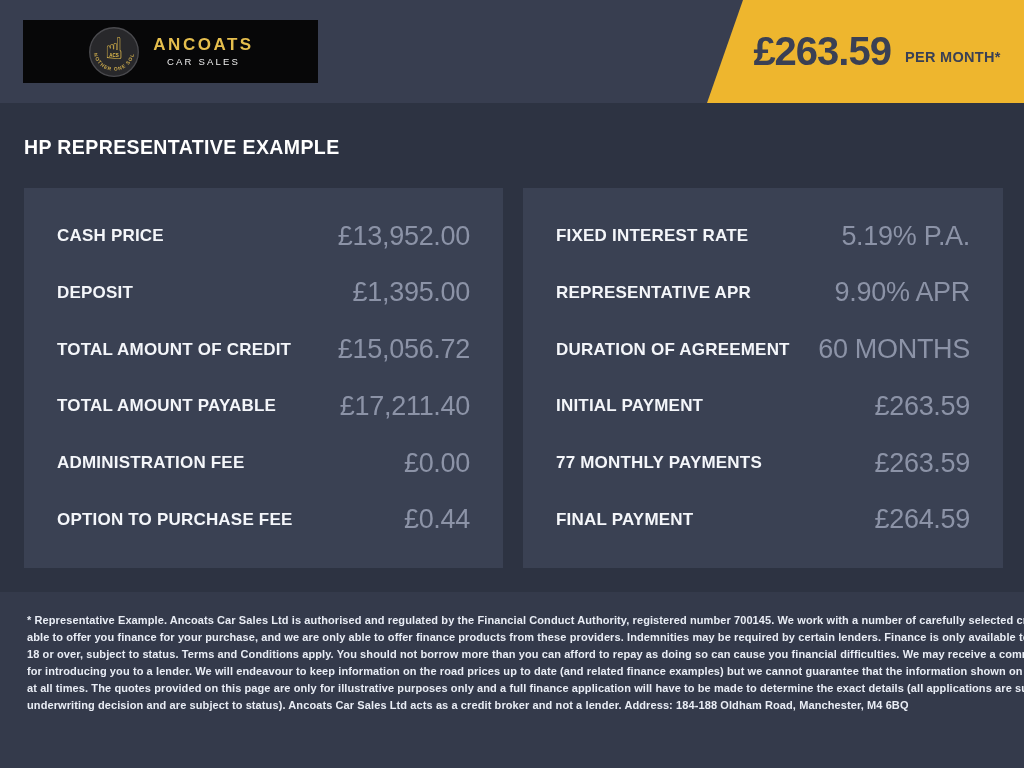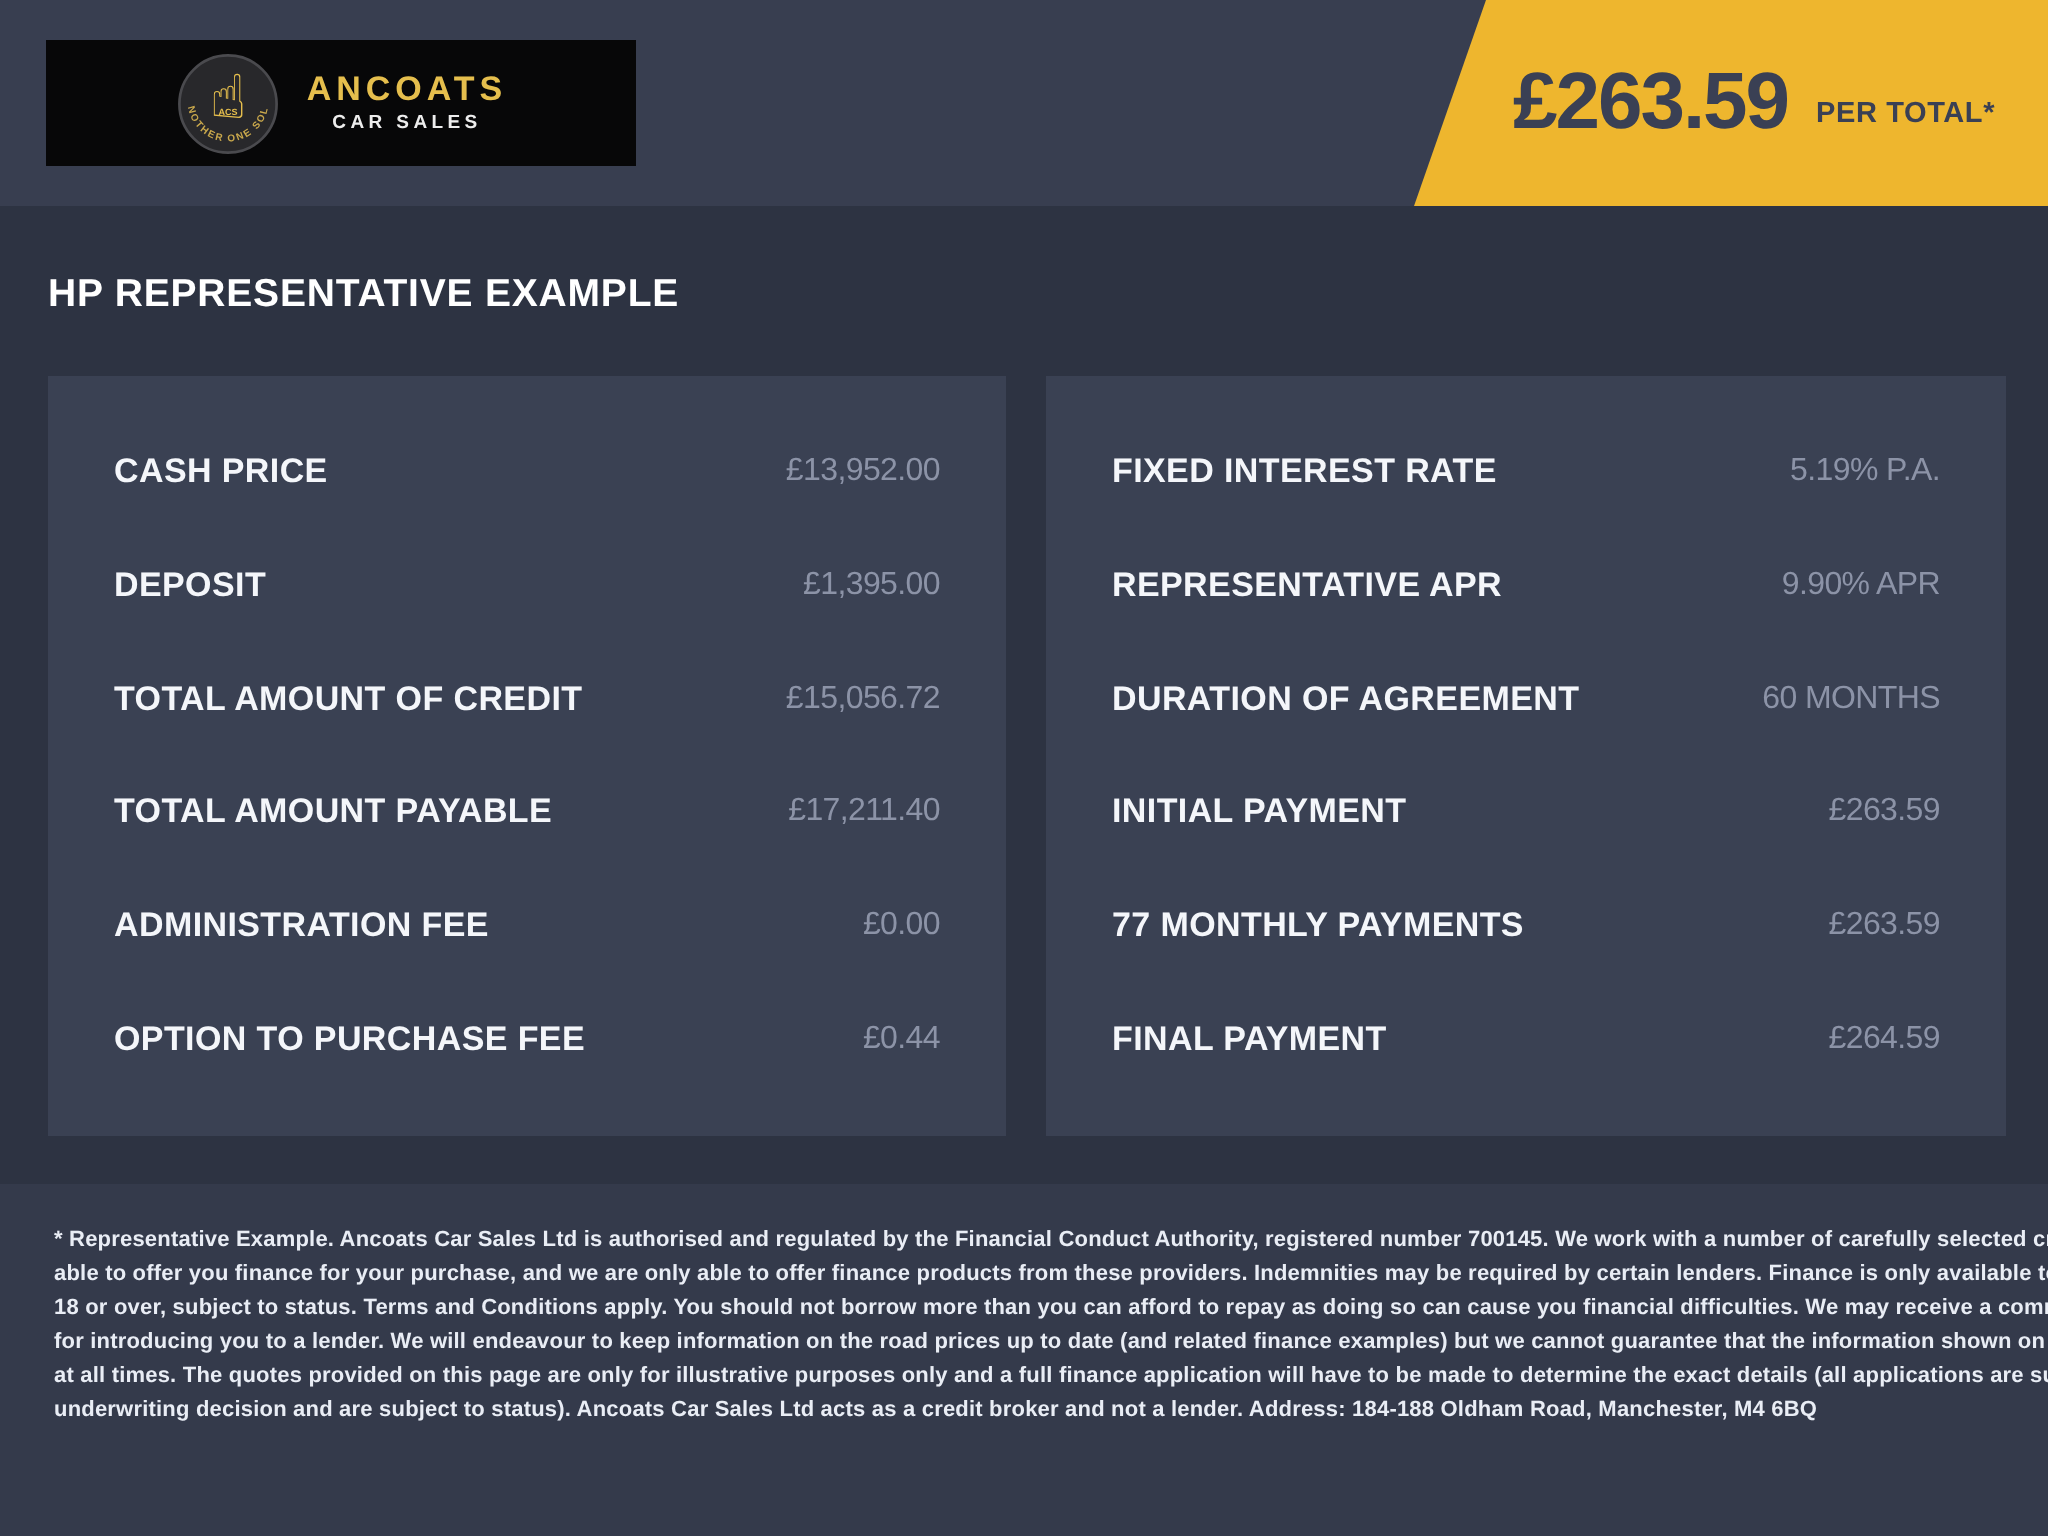--- a/index.html
+++ b/index.html
@@ -24,21 +24,21 @@
     gap: 12px;
     cursor: pointer;
   }
   .emblem { width: 54px; height: 54px; flex: 0 0 auto; }
   .logo-text { display: flex; flex-direction: column; align-items: center; }
   .logo-name {
     color: #E5BE4D; font-size: 17px; font-weight: bold;
     letter-spacing: 2.5px; line-height: 18px;
   }
   .logo-sub {
-    color: #EDEDED; font-size: 9.5px; font-weight: bold;
+    color: #EDEDED; font-size: 9.5px; font-weight: normal;
     letter-spacing: 2.2px; line-height: 12px; margin-top: 2px;
   }
 
   
   .price-banner {
     position: absolute; top: 0; right: 0;
     width: 334px; height: 103px;
     background: #EEB62E;
     clip-path: polygon(53px 0, 100% 0, 100% 100%, 17px 100%);
     display: flex; align-items: center; justify-content: center;
@@ -75,21 +75,21 @@
   .panel-right { left: 523px; width: 480px; }
   .finance-row {
     display: flex; justify-content: space-between; align-items: center;
     height: 36px;
   }
   .finance-label {
     color: #F4F6FA; font-size: 17px; font-weight: bold;
     letter-spacing: 0.2px; white-space: nowrap;
   }
   .finance-value {
-    color: #8C93A7; font-size: 16px; font-weight: normal;
+    color: #8C93A7; font-size: 27px; font-weight: normal;
     letter-spacing: -0.3px; white-space: nowrap; text-align: right;
   }
 
   
   .disclaimer {
     position: absolute; top: 592px; left: 0;
     width: 1024px; height: 176px;
     background: #343A4B;
     padding: 20px 90px 0 27px;
   }
@@ -116,21 +116,21 @@
       </text>
     </svg>
     <div class="logo-text">
       <div class="logo-name">ANCOATS</div>
       <div class="logo-sub">CAR SALES</div>
     </div>
   </div>
 
   <div class="price-banner">
     <span class="price-amount">£263.59</span>
-    <span class="price-period">PER TOTAL*</span>
+    <span class="price-period">PER MONTH*</span>
   </div>
 </div>
 
 <div class="main">
 
   <div class="page-title">HP REPRESENTATIVE EXAMPLE</div>
 
   <div class="panel panel-left">
     <div class="finance-row">
       <span class="finance-label">CASH PRICE</span>

